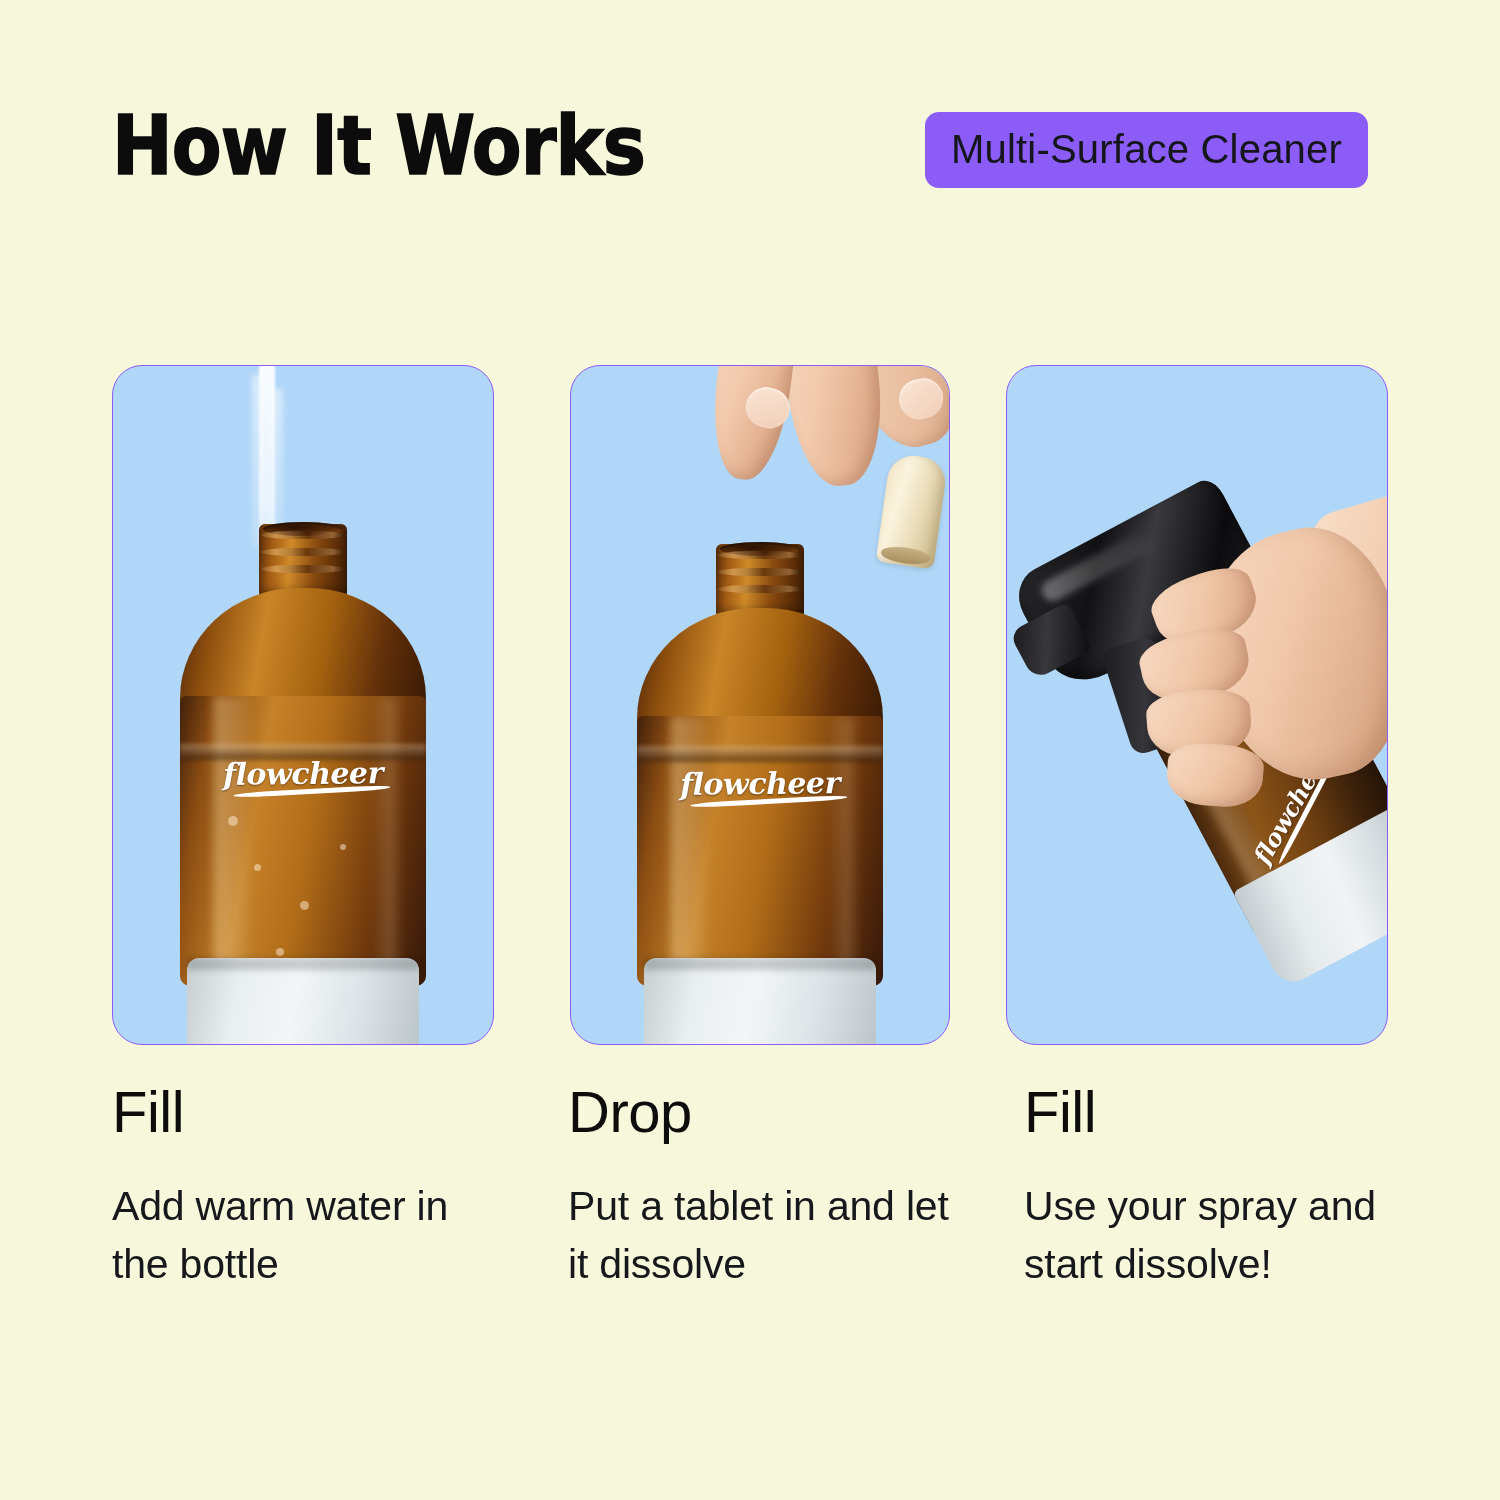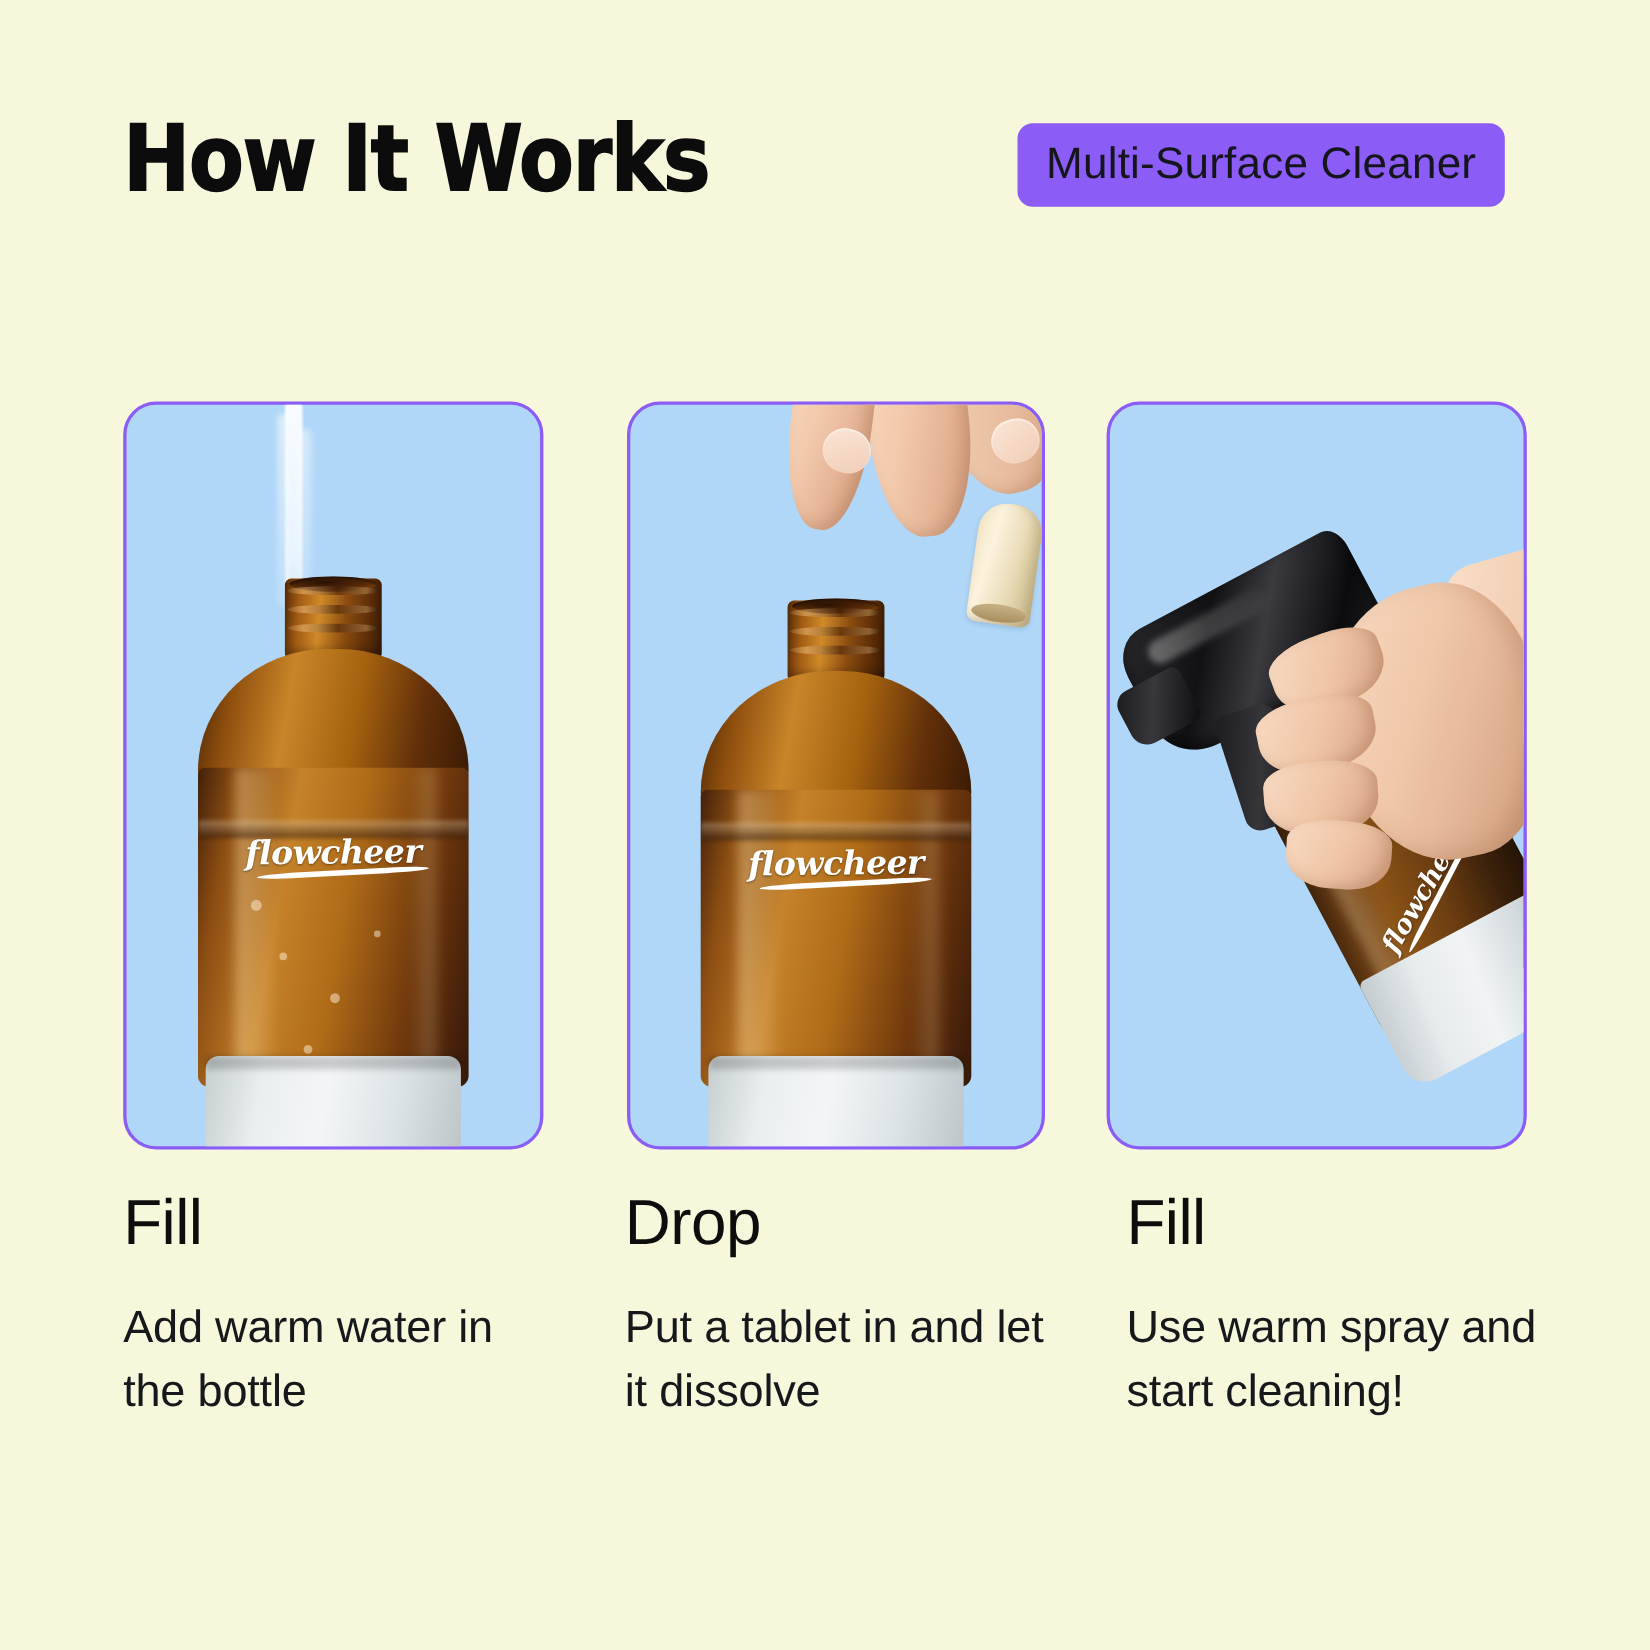--- a/index.html
+++ b/index.html
@@ -39,21 +39,21 @@
   .steps{ position:absolute; left:0; top:0; width:1500px; height:1500px; }
   .step{ position:absolute; top:365px; width:382px; }
   .step-1{ left:112px; }
   .step-2{ left:570px; }
   .step-3{ left:1006px; }
 
   .photo{
     position:relative;
     width:382px; height:680px;
     background:#B0D7F8;
-    border:3px solid #8b5cf6;
+    border:1px solid #8b5cf6;
     border-radius:30px;
     overflow:hidden;
   }
   .step-2 .photo{ width:380px; }
   .step-3 .photo{ width:382px; }
 
   
   .water-stream{
     position:absolute; left:50%; top:-4px;
     width:16px; height:200px;
@@ -436,16 +436,16 @@
     <div class="cap-body">Put a tablet in and let it dissolve</div>
   </div>
 
   <div class="caption cap-1">
     <div class="cap-head">Fill</div>
     <div class="cap-body">Add warm water in the bottle</div>
   </div>
 
   <div class="caption cap-3">
     <div class="cap-head">Fill</div>
-    <div class="cap-body">Use warm spray and start cleaning!</div>
+    <div class="cap-body">Use your spray and start dissolve!</div>
   </div>
 
 </div>
 
 </body></html>

